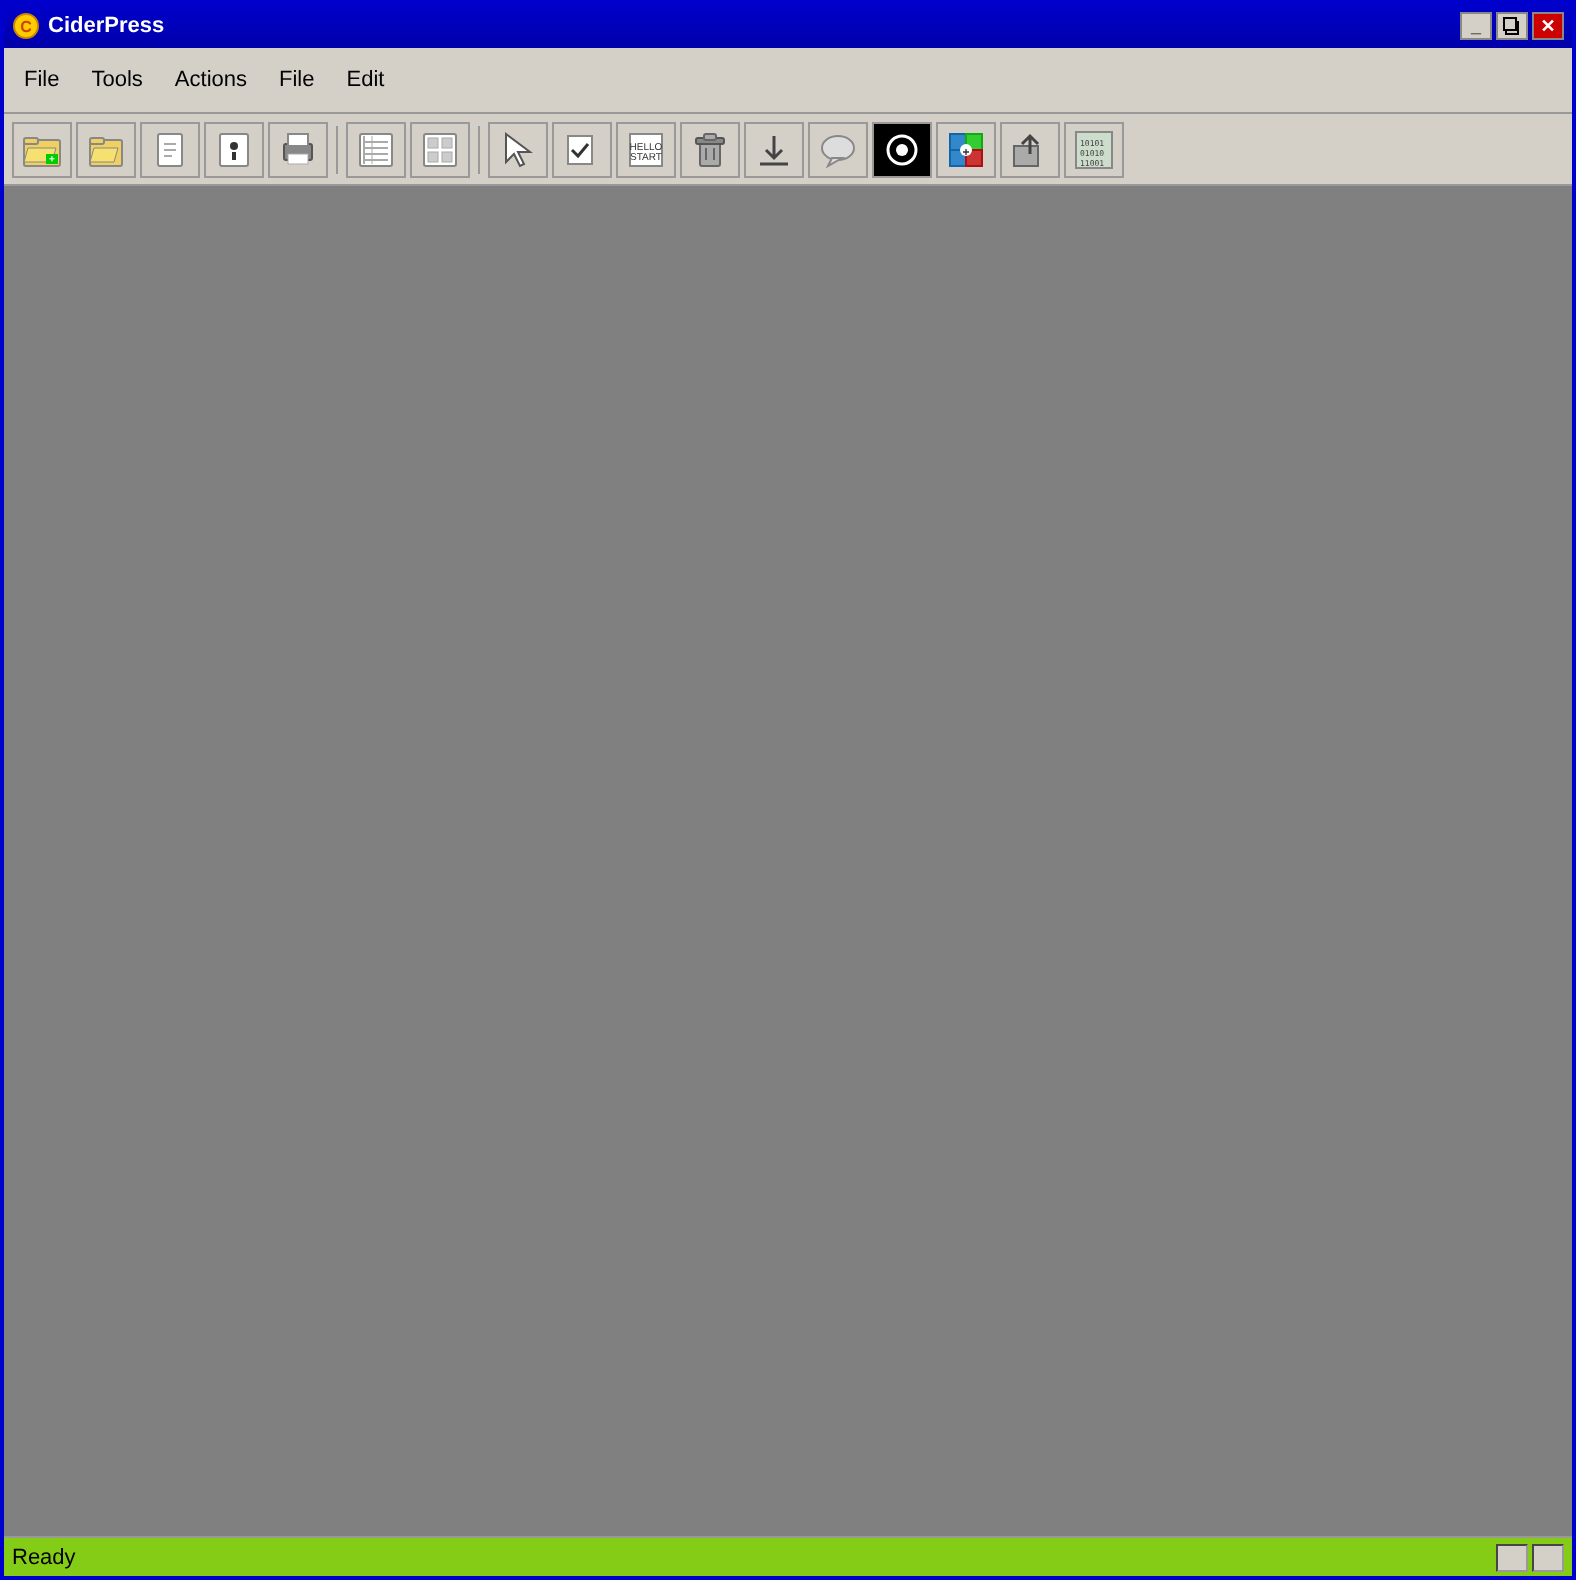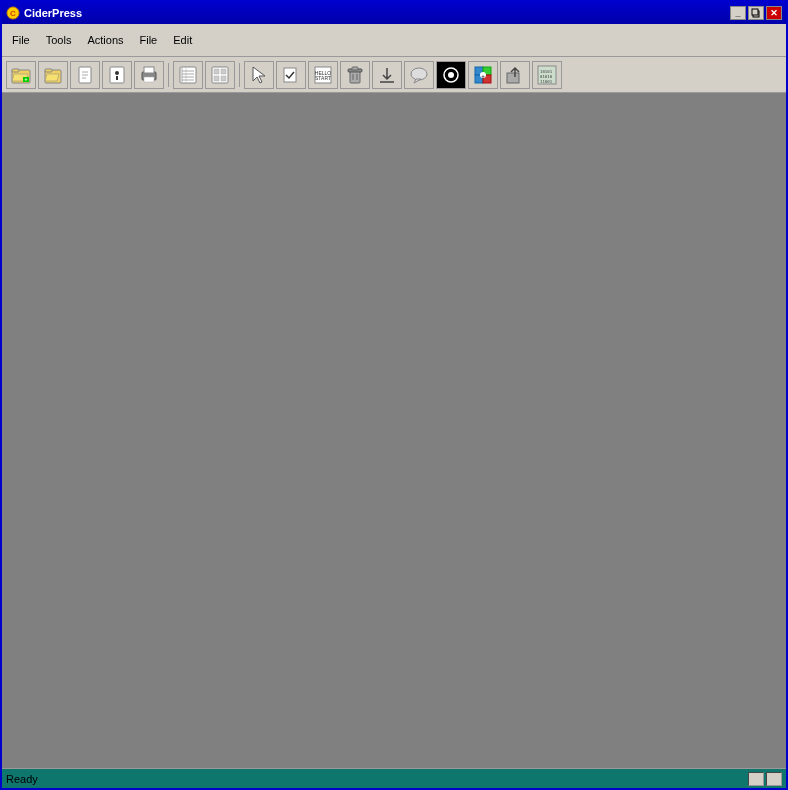--- a/index.html
+++ b/index.html
@@ -136,21 +136,21 @@
     
     #main-content {
       flex: 1;
       background: #808080;
       overflow: hidden;
     }
 
     
     #status-bar {
       height: 20px;
-      background: #0f766e;
+      background: #84cc16;
       border-top: 1px solid #999;
       display: flex;
       align-items: center;
       padding: 0 4px;
       flex-shrink: 0;
     }
 
     #status-text {
       font-size: 11px;
       color: #000;

